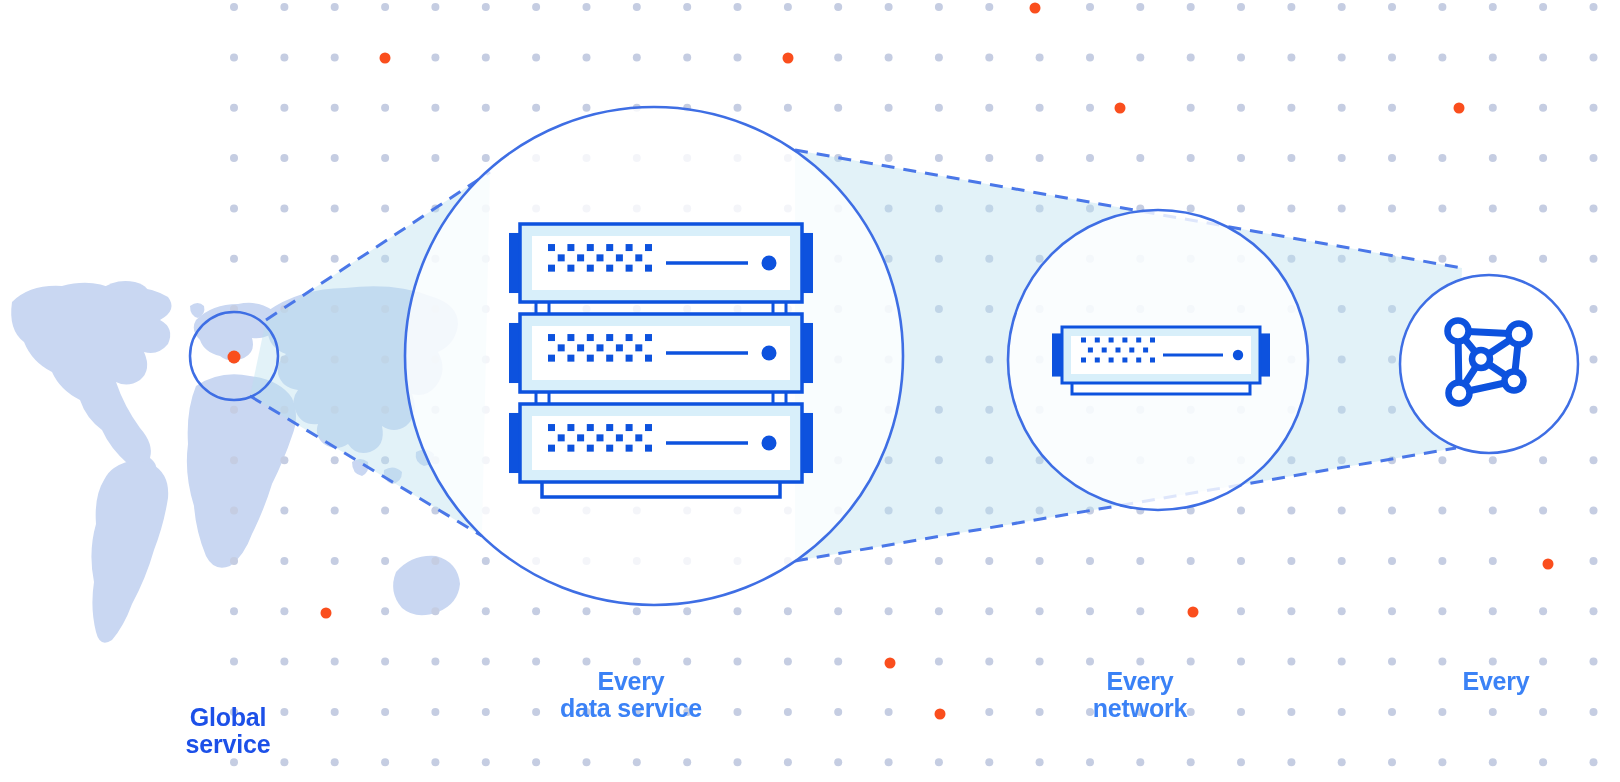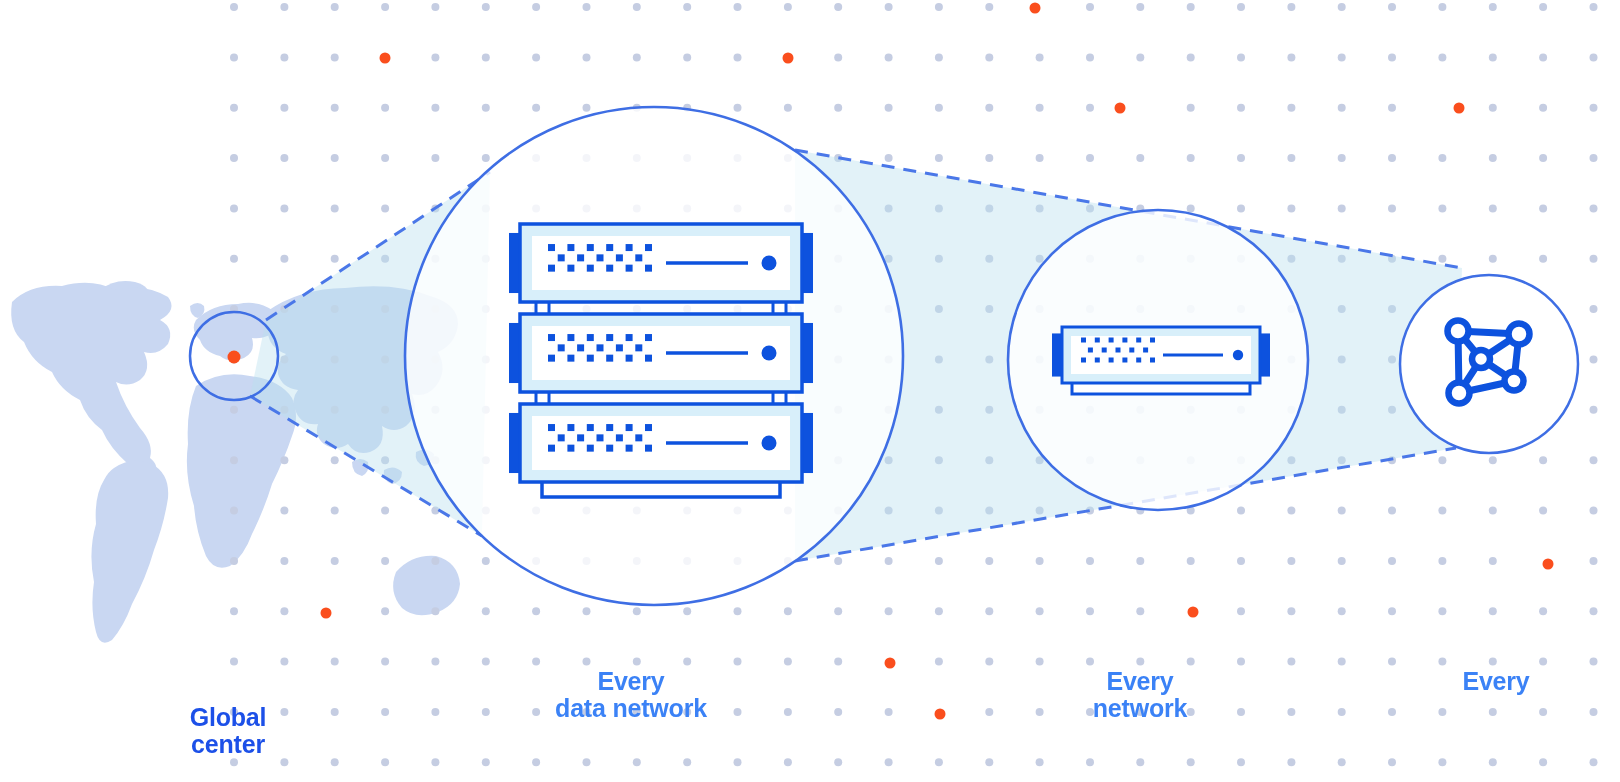--- a/index.html
+++ b/index.html
@@ -646,26 +646,26 @@
         <circle cx="1519" cy="334" r="10.5"></circle>
         <circle cx="1514" cy="381" r="9.5"></circle>
         <circle cx="1459" cy="393" r="10.5"></circle>
         <circle cx="1481" cy="359" r="9"></circle>
       </g>
     </g>
   </svg>
 
   <div class="caption blue" style="left:228px; top:668px;margin-top:36px;">
     <span class="cap-line">Global</span>
-    <span class="cap-line">center</span>
+    <span class="cap-line">service</span>
   </div>
 
   <div class="caption" style="left:631px; top:668px;">
     <span class="cap-line">Every</span>
-    <span class="cap-line">data network</span>
+    <span class="cap-line">data service</span>
   </div>
 
   <div class="caption" style="left:1140px; top:668px;">
     <span class="cap-line">Every</span>
     <span class="cap-line">network</span>
   </div>
 
   <div class="caption" style="left:1496px; top:668px;">
     <span class="cap-line">Every</span>
   </div>

